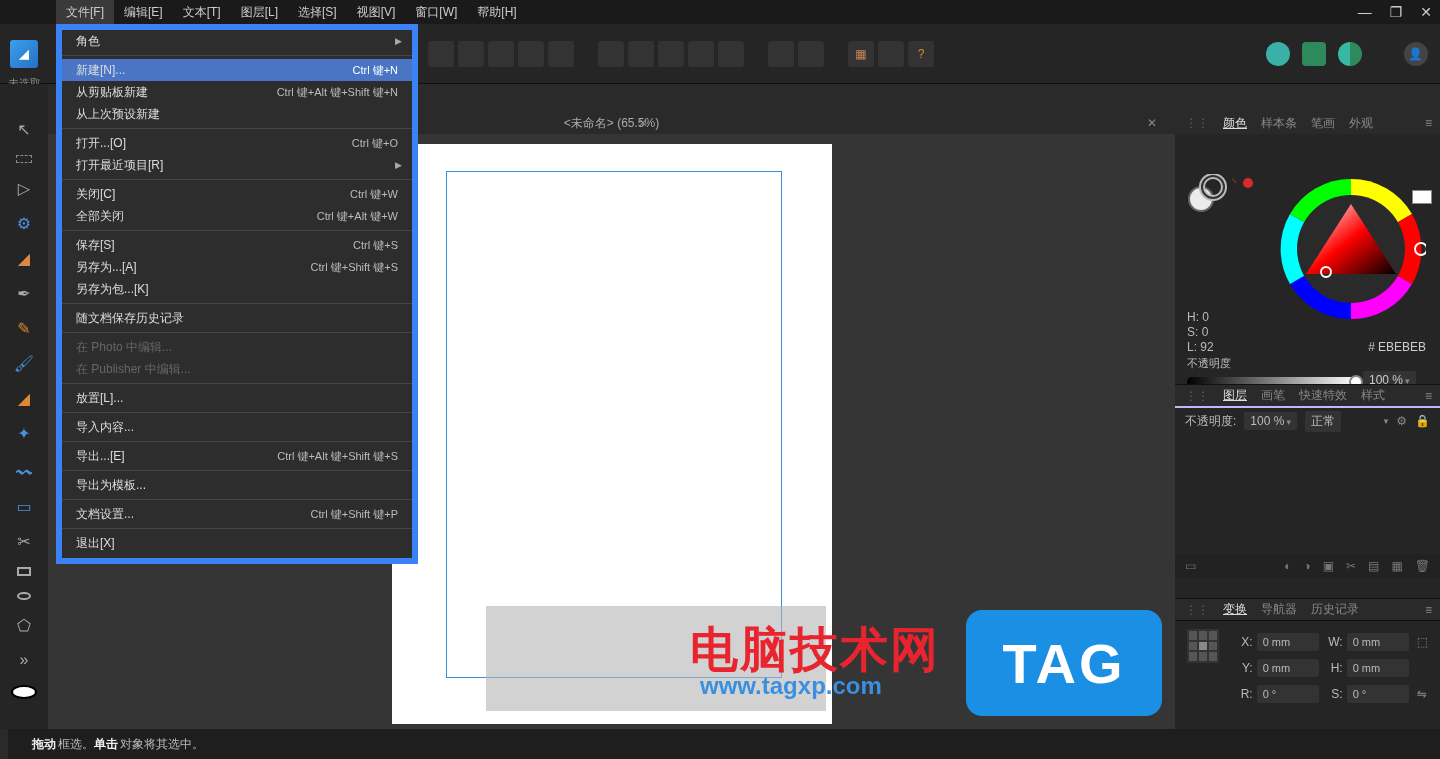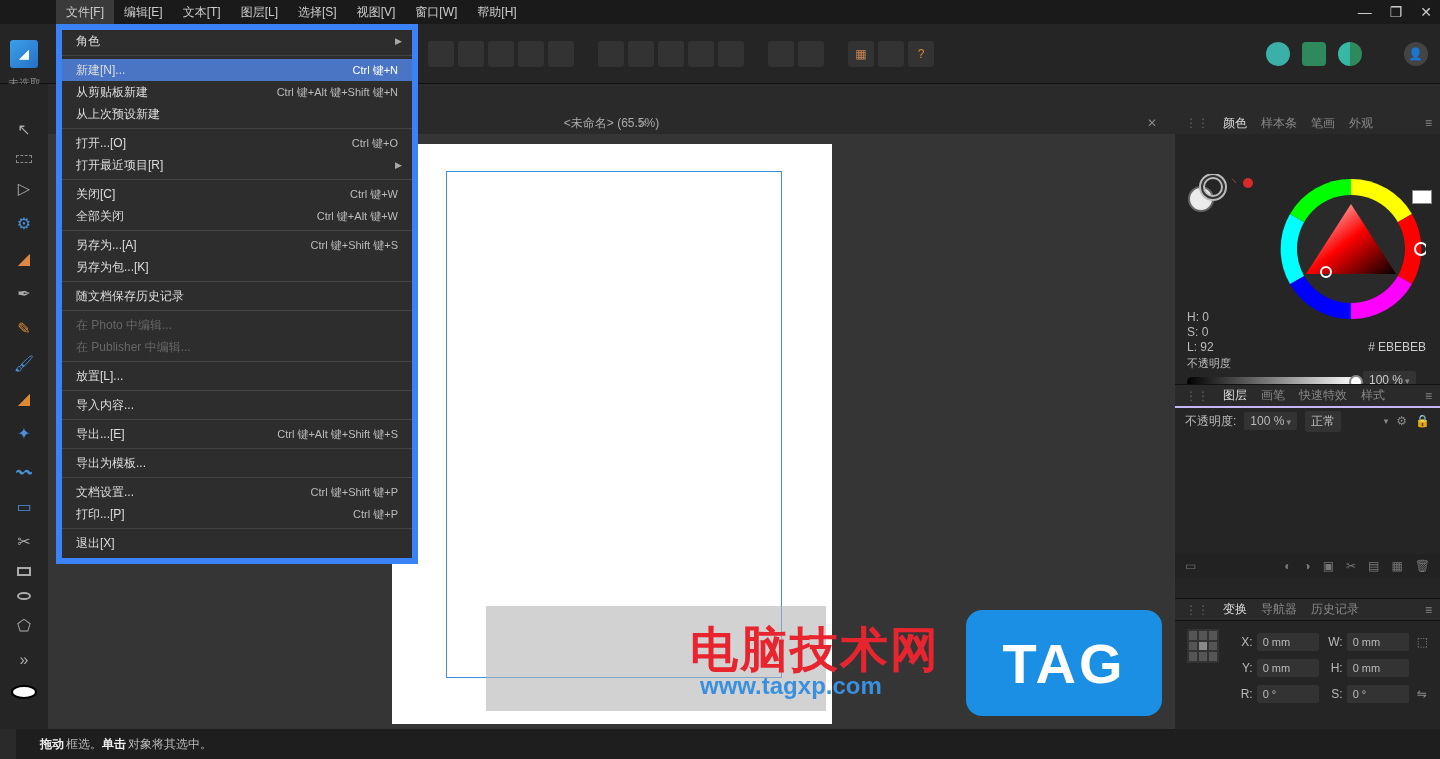--- a/index.html
+++ b/index.html
@@ -59,21 +59,21 @@
 .watermark3 .wt { font-size: 13px; color: #2585e6; font-weight: bold; }
 .watermark3 .wu { font-size: 11px; color: #ff5a00; }
 
 
 .arrow { pointer-events: none; }
 
 
 .right-panels { position: absolute; right: 0; top: 112px; width: 265px; bottom: 30px; background: #252525; display: flex; flex-direction: column; }
 .panel-head { height: 22px; background: #2a2a2a; display: flex; align-items: center; padding-left: 10px; gap: 14px; position: relative; }
 .panel-head .tab { color: #888; cursor: pointer; }
-.panel-head .tab.active { color: #ddd; }
+.panel-head .tab.active { color: #ddd; text-decoration: underline; }
 .panel-head .menu { position: absolute; right: 8px; color: #888; }
 .color-panel { padding: 10px; position: relative; height: 250px; }
 .color-wheel { position: absolute; right: 14px; top: 40px; width: 150px; height: 150px; }
 .fill-stroke { position: absolute; left: 12px; top: 40px; }
 .eyedrop { position: absolute; left: 56px; top: 40px; display: flex; align-items: center; gap: 6px; }
 .hsl-txt { position: absolute; left: 12px; top: 176px; line-height: 15px; color: #bbb; font-size: 11px; }
 .hex-lbl { position: absolute; right: 14px; top: 206px; color: #ccc; font-size: 11px; }
 .opacity-row { position: absolute; left: 12px; right: 12px; top: 222px; }
 .opacity-row .lbl { color: #bbb; font-size: 11px; }
 .slider { height: 10px; background: linear-gradient(90deg,#000,#fff); border-radius: 5px; margin-top: 4px; position: relative; width: 170px; display: inline-block; }
@@ -89,21 +89,21 @@
 .tp-row .fld { display: flex; align-items: center; gap: 4px; }
 .tp-row .k { width: 16px; text-align: right; color: #bbb; }
 .tp-row .v { width: 62px; background: #333; padding: 3px 6px; color: #bbb; border-radius: 2px; font-size: 11px; }
 .anchor-box { width: 34px; height: 34px; background: #333; margin-right: 8px; display: grid; grid-template-columns: repeat(3,1fr); grid-template-rows: repeat(3,1fr); gap: 2px; padding: 2px; }
 .anchor-box div { background: #555; }
 
 
 .swbox { position: absolute; right: 8px; top: 56px; width: 20px; height: 14px; background: #fff; border: 1px solid #888; }
 
 
-.status-bar { position: absolute; left: 16px; right: 0; bottom: 0; height: 30px; background: #1e1e1e; display: flex; align-items: center; padding-left: 24px; color: #bbb; font-size: 11px; }
+.status-bar { position: absolute; left: 8px; right: 0; bottom: 0; height: 30px; background: #1e1e1e; display: flex; align-items: center; padding-left: 24px; color: #bbb; font-size: 11px; }
 .status-bar b { color: #eee; font-weight: bold; margin-right: 2px; }
 
 .chev { font-size: 9px; margin-left: 2px; color: #888; }
 </style>
 </head>
 <body>
 
 <div class="menu-bar">
   <div class="menu-item active">文件[F]</div>
   <div class="menu-item">编辑[E]</div>
@@ -208,20 +208,24 @@
   <div class="item">
       <span class="lbl">关闭[C]</span>
       <span class="sc">Ctrl 键+W</span>
     </div>
   <div class="item">
       <span class="lbl">全部关闭</span>
       <span class="sc">Ctrl 键+Alt 键+W</span>
     </div>
   <div class="sep"></div>
   <div class="item">
+      <span class="lbl">保存[S]</span>
+      <span class="sc">Ctrl 键+S</span>
+    </div>
+  <div class="item">
       <span class="lbl">另存为...[A]</span>
       <span class="sc">Ctrl 键+Shift 键+S</span>
     </div>
   <div class="item">
       <span class="lbl">另存为包...[K]</span>
     </div>
   <div class="sep"></div>
   <div class="item">
       <span class="lbl">随文档保存历史记录</span>
     </div>
@@ -246,24 +250,20 @@
       <span class="sc">Ctrl 键+Alt 键+Shift 键+S</span>
     </div>
   <div class="sep"></div>
   <div class="item">
       <span class="lbl">导出为模板...</span>
     </div>
   <div class="sep"></div>
   <div class="item">
       <span class="lbl">文档设置...</span>
       <span class="sc">Ctrl 键+Shift 键+P</span>
-    </div>
-  <div class="item">
-      <span class="lbl">打印...[P]</span>
-      <span class="sc">Ctrl 键+P</span>
     </div>
   <div class="sep"></div>
   <div class="item">
       <span class="lbl">退出[X]</span>
     </div>
 </div>
 
 <svg class="arrow" style="position:absolute;left:128px;top:60px;width:130px;height:80px;">
   <defs>
       <marker id="ah1" markerWidth="10" markerHeight="8" refX="2" refY="4" orient="auto">

